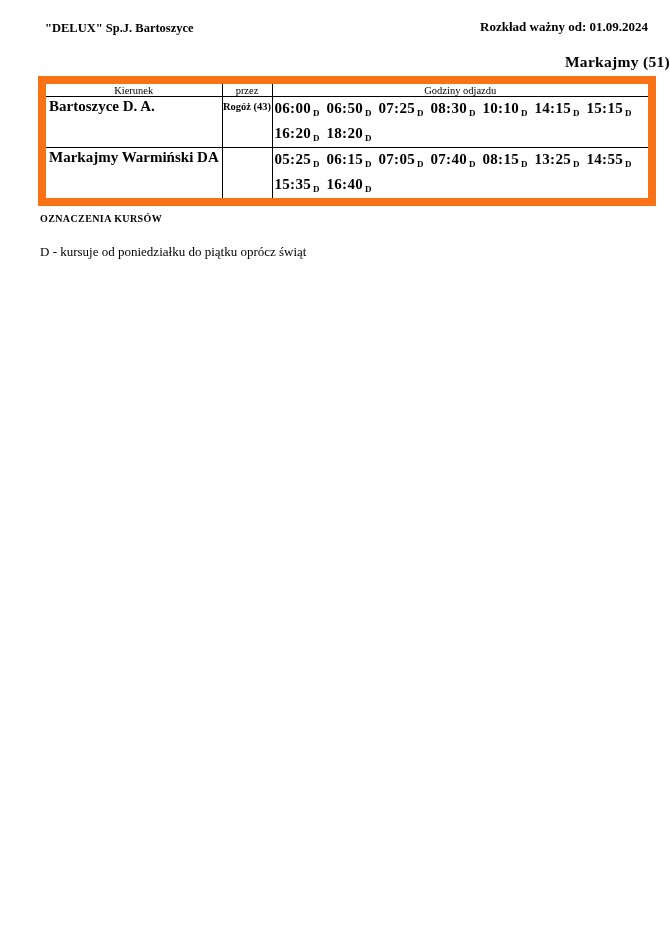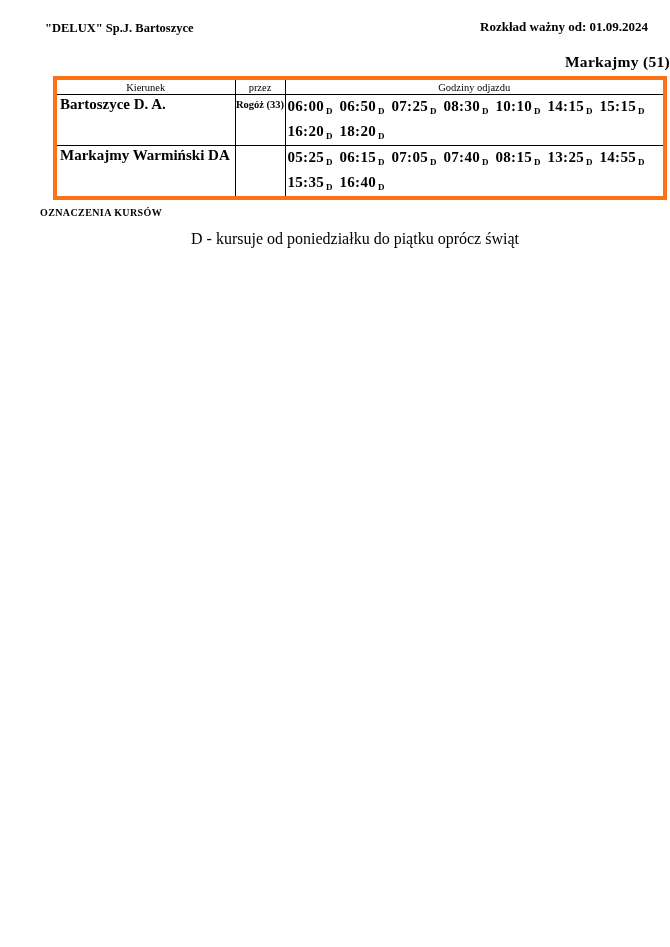--- a/index.html
+++ b/index.html
@@ -25,22 +25,22 @@
     margin-top: 15px; letter-spacing: 0.3px;
   }
 
   .section-title {
     font-weight: bold; font-size: 12.5px;
     margin: 31px 0 0 40px; letter-spacing: 0.2px;
   }
 
   table.timetable {
     border-collapse: collapse; table-layout: fixed;
-    width: 610px; margin: 5px 0 0 53px;
-    border: 4px solid #f97316;
+    width: 610px; margin: 5px 0 0 38px;
+    border: 8px solid #f97316;
     padding-left: 23px;
   }
   table.timetable th, table.timetable td { border: 1px solid #000; }
   th.col-head {
     font-weight: normal; font-size: 10.5px; height: 17px;
     text-align: center; vertical-align: middle;
   }
   col.c-dir { width: 180px; }
   col.c-via { width: 50px; }
   col.c-times { width: 380px; }
@@ -62,21 +62,21 @@
   .tg { display: inline-block; white-space: nowrap; margin-right: 7px; }
   .tg .mk {
     font-size: 9px; letter-spacing: 0;
     position: relative; top: 3px; margin-left: 2px;
   }
 
   .legend-title {
     font-weight: bold; font-size: 10px; letter-spacing: 0.4px;
     margin: 7px 0 0 40px;
   }
-  .legend-note { font-size: 16px; margin: 12px 0 0 40px; text-align: center; }
+  .legend-note { font-size: 13px; margin: 20px 0 0 40px; }
 </style>
 </head>
 <body>
 
 <div class="page">
 
   <div class="top-row">
     <div class="company">
       <div>"DELUX" Sp.J. Bartoszyce</div>
     </div>
@@ -95,21 +95,21 @@
     <thead>
       <tr>
         <th class="col-head">Kierunek</th>
         <th class="col-head">przez</th>
         <th class="col-head">Godziny odjazdu</th>
       </tr>
     </thead>
     <tbody id="table-body">
         <tr>
           <td class="cell-dir">Bartoszyce D. A.</td>
-          <td class="cell-via">Rogóż (33)</td>
+          <td class="cell-via">Rogóż (43)</td>
           <td class="cell-times"><span class="tg"><span>06:00</span><span class="mk">D</span></span><span class="tg"><span>06:50</span><span class="mk">D</span></span><span class="tg"><span>07:25</span><span class="mk">D</span></span><span class="tg"><span>08:30</span><span class="mk">D</span></span><span class="tg"><span>10:10</span><span class="mk">D</span></span><span class="tg"><span>14:15</span><span class="mk">D</span></span><span class="tg"><span>15:15</span><span class="mk">D</span></span><span class="tg"><span>16:20</span><span class="mk">D</span></span><span class="tg"><span>18:20</span><span class="mk">D</span></span></td>
         </tr>
         <tr>
           <td class="cell-dir">Markajmy Warmiński DA</td>
           <td class="cell-via"></td>
           <td class="cell-times"><span class="tg"><span>05:25</span><span class="mk">D</span></span><span class="tg"><span>06:15</span><span class="mk">D</span></span><span class="tg"><span>07:05</span><span class="mk">D</span></span><span class="tg"><span>07:40</span><span class="mk">D</span></span><span class="tg"><span>08:15</span><span class="mk">D</span></span><span class="tg"><span>13:25</span><span class="mk">D</span></span><span class="tg"><span>14:55</span><span class="mk">D</span></span><span class="tg"><span>15:35</span><span class="mk">D</span></span><span class="tg"><span>16:40</span><span class="mk">D</span></span></td>
         </tr>
       </tbody>
   </table>
 

